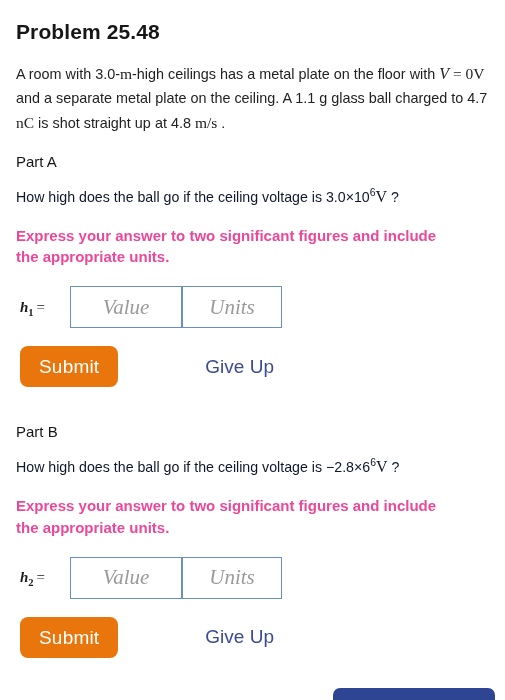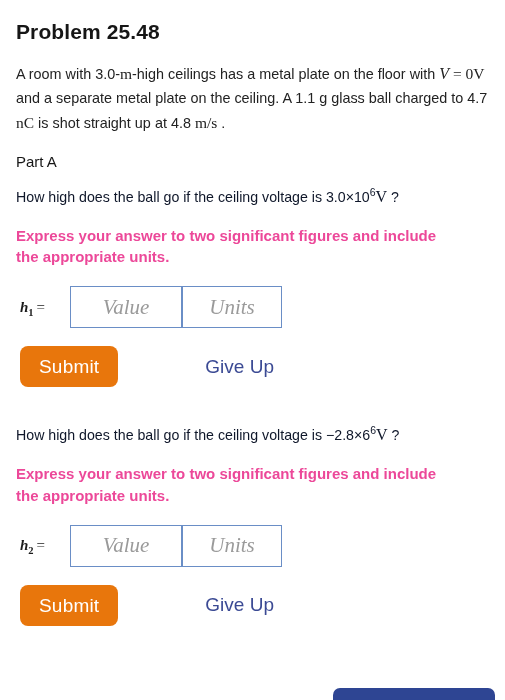--- a/index.html
+++ b/index.html
@@ -216,20 +216,21 @@
         </div>
       </div>
 
       <div class="action-row">
         <button class="btn-submit">Submit</button>
         <a class="give-up" href="#">Give Up</a>
       </div>
     </section>
 
     <section class="part-block part-b-block">
+      <h2 class="part-heading">Part B</h2>
 
       <p class="question"><span>How high does the ball go if the ceiling voltage is </span><span>−2.8×6</span><span class="sup">6</span><span class="unit-v">V</span><span> ?</span></p>
 
       <p class="instruction">Express your answer to two significant figures and include the appropriate units.</p>
 
       <div class="answer-row">
         <div class="answer-label"><span>h</span><span class="sub">2</span><span class="eq">=</span></div>
 
         <div class="field value-field">
           <span class="field-placeholder">Value</span>

